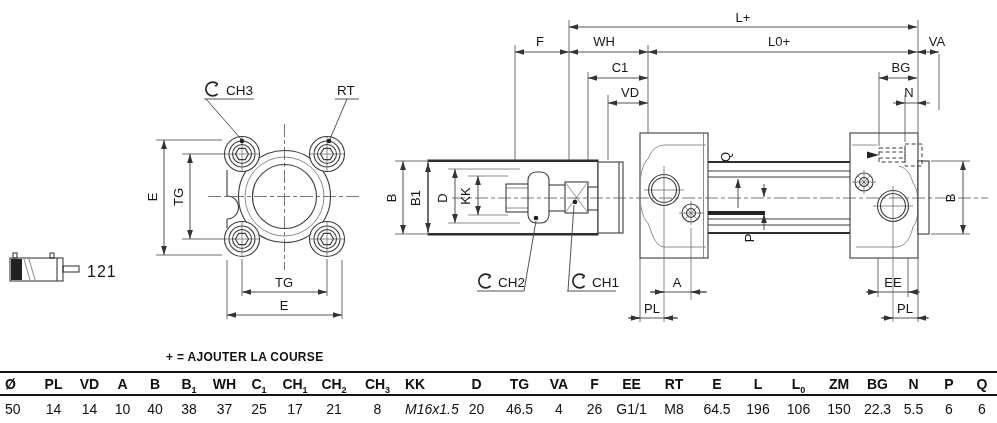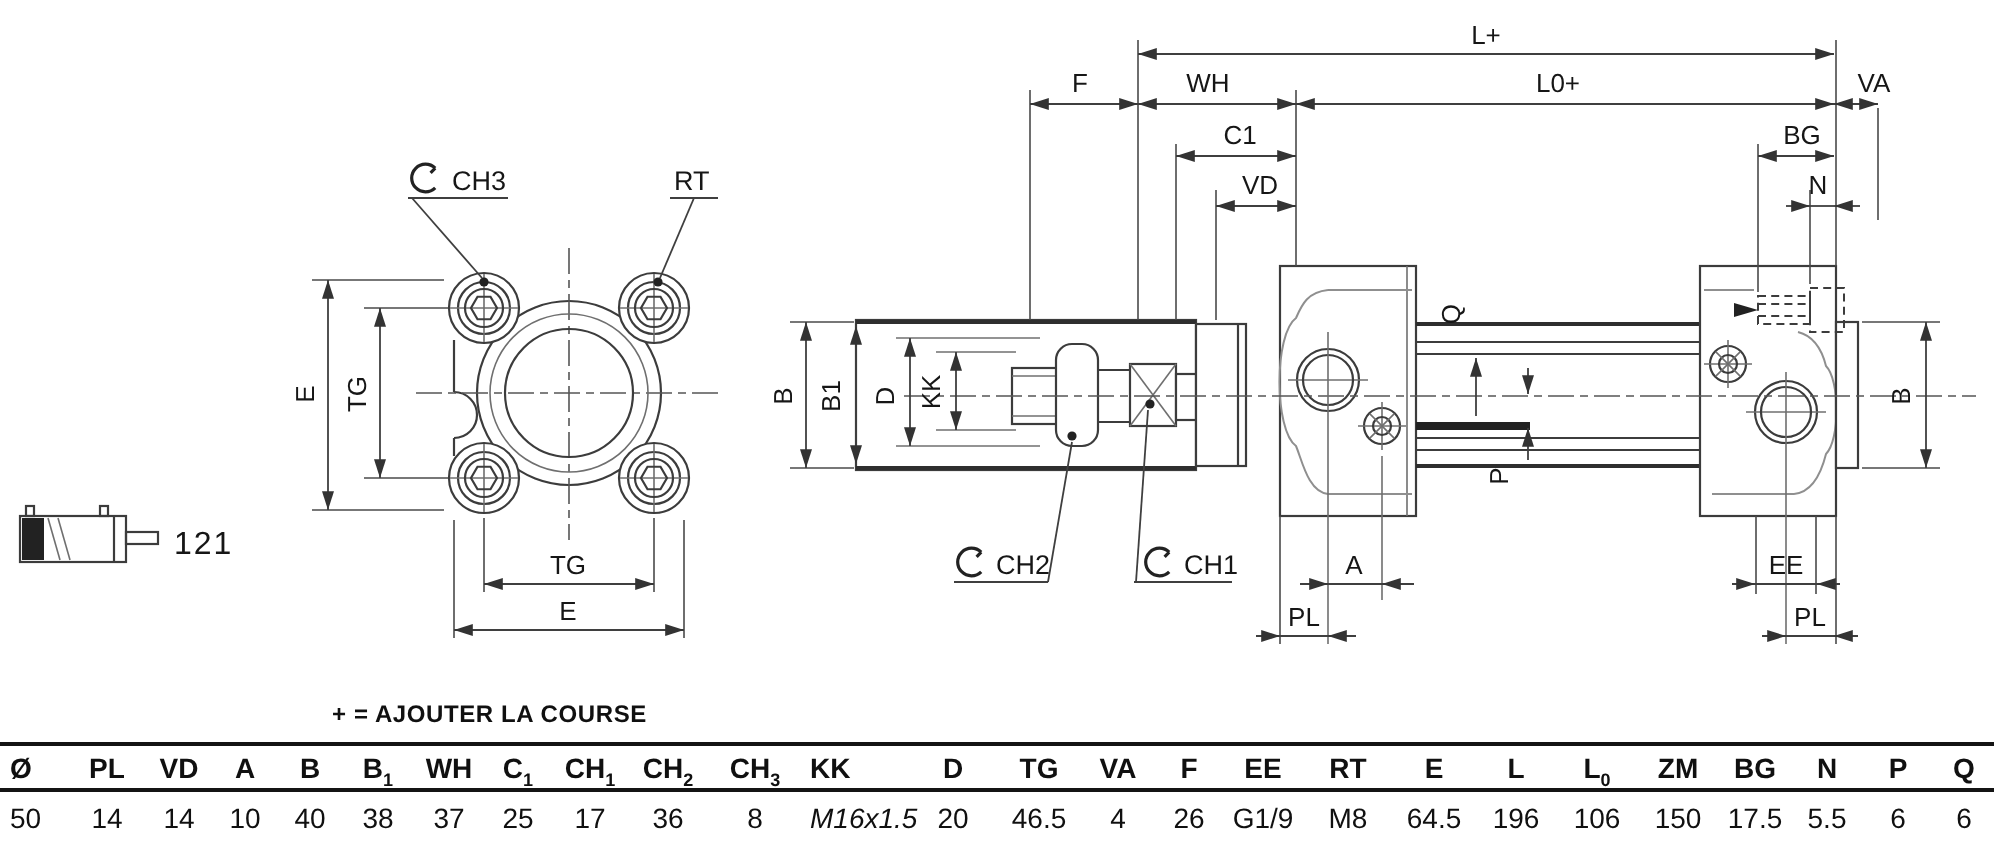--- a/index.html
+++ b/index.html
@@ -350,34 +350,34 @@
         <tr>
           <td class="al" style="padding-left: 5px;">50</td>
           <td>14</td>
           <td>14</td>
           <td>10</td>
           <td>40</td>
           <td>38</td>
           <td>37</td>
           <td>25</td>
           <td>17</td>
-          <td>36</td>
+          <td>21</td>
           <td>8</td>
           <td class="al" style="padding-left: 4px; font-style: italic;">M16x1.5</td>
           <td>20</td>
           <td>46.5</td>
           <td>4</td>
           <td>26</td>
-          <td>G1/9</td>
+          <td>G1/1</td>
           <td>M8</td>
           <td>64.5</td>
           <td>196</td>
           <td>106</td>
           <td>150</td>
-          <td>17.5</td>
+          <td>22.3</td>
           <td>5.5</td>
           <td>6</td>
           <td>6</td>
         </tr>
       </tbody>
 </table>
 
 </div>
 
 </body></html>

